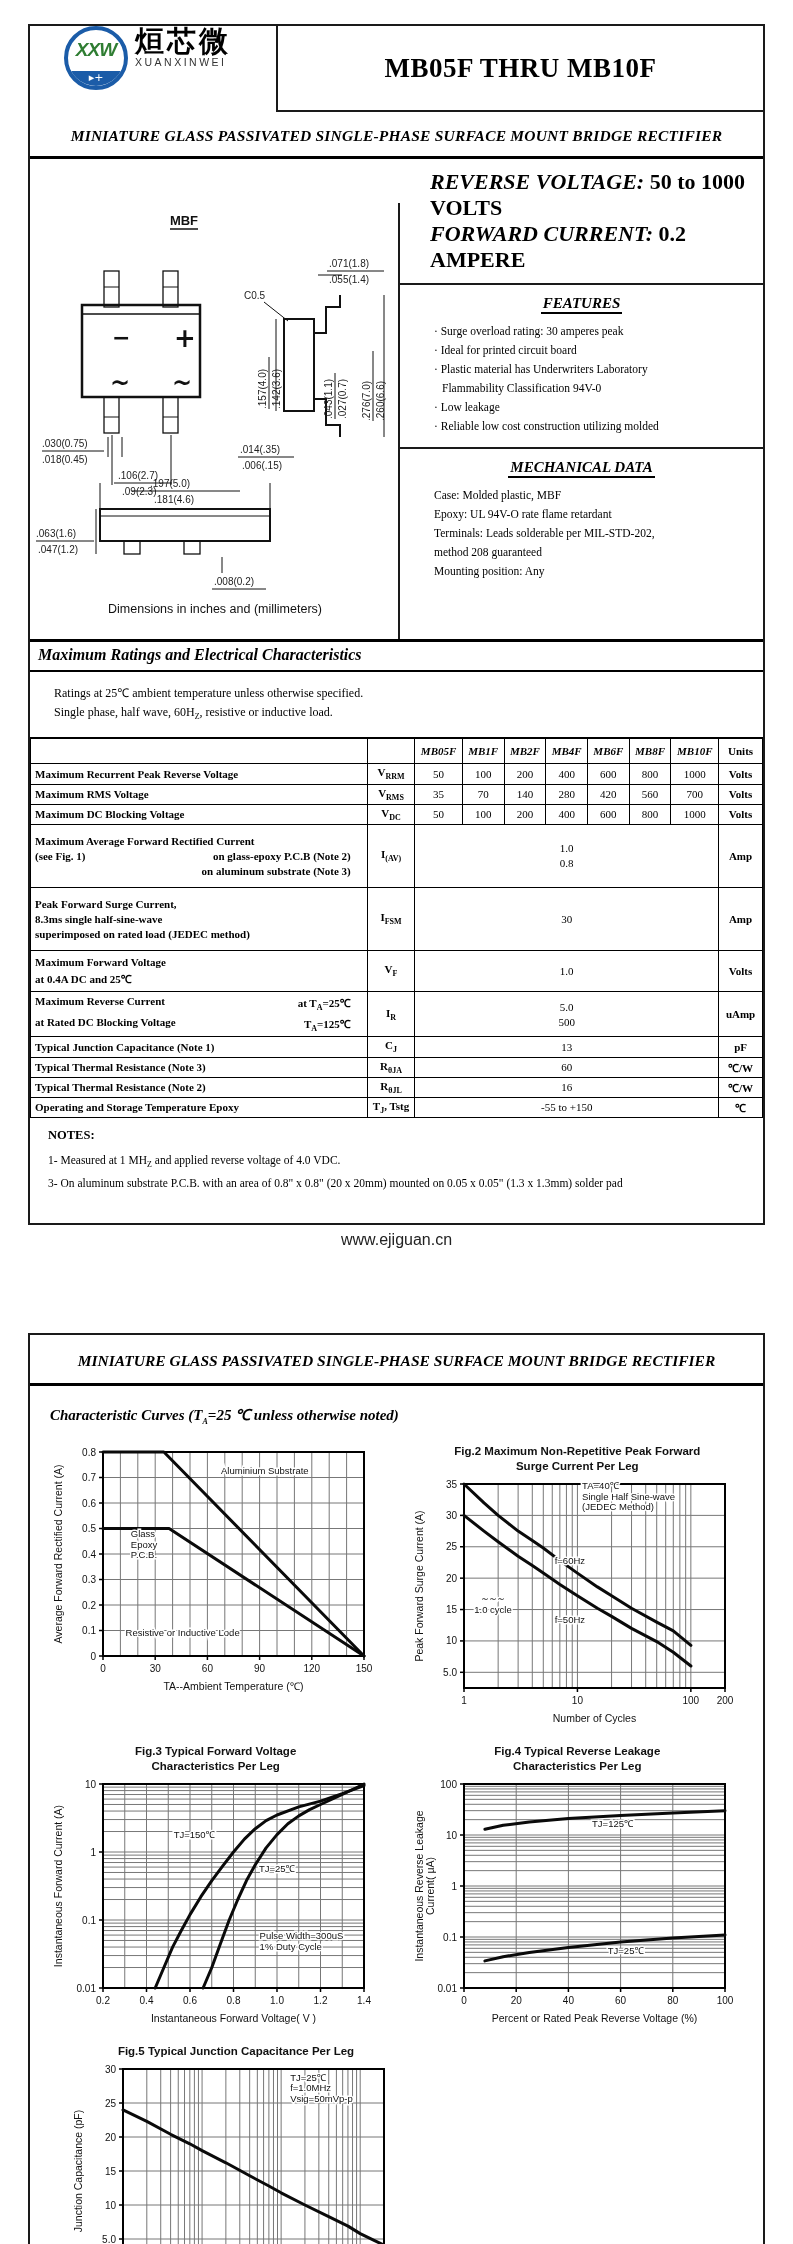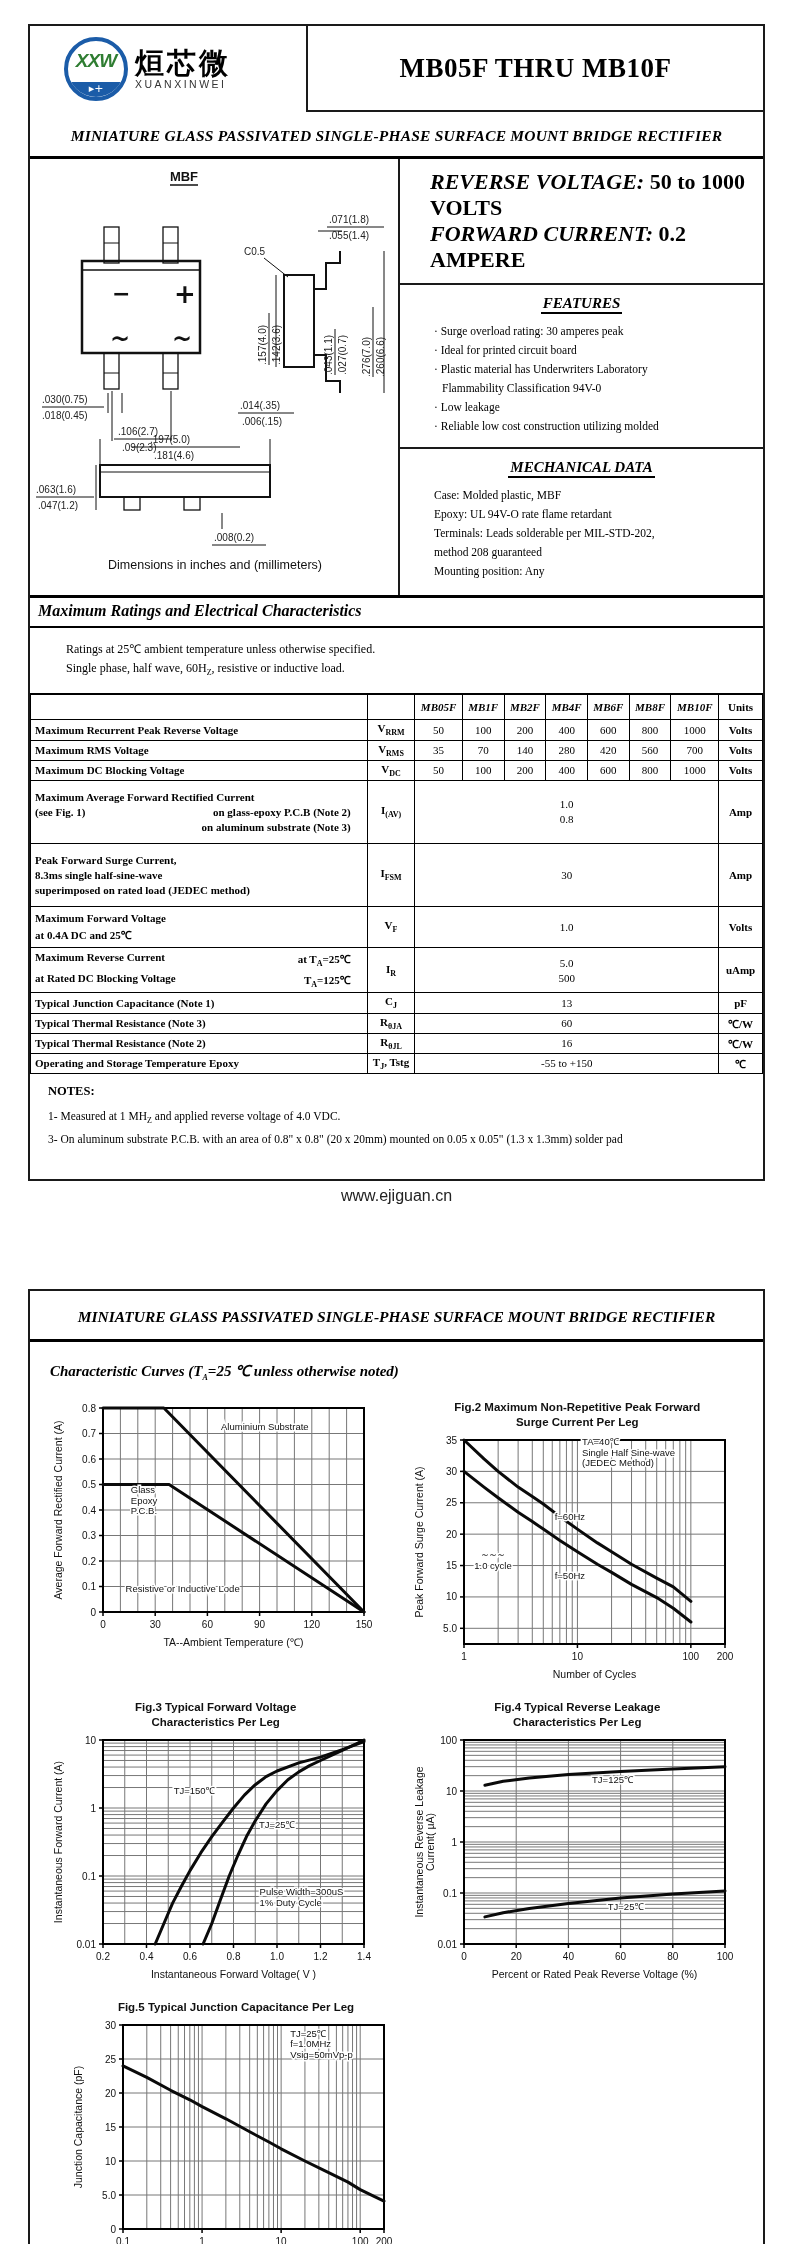--- a/index.html
+++ b/index.html
@@ -3,47 +3,47 @@
 <meta charset="utf-8">
 <style>
   html,body{margin:0;padding:0;background:#fff;}
   body{width:793px;color:#000;font-family:"Liberation Serif",serif;-webkit-font-smoothing:antialiased;}
   .page{margin:24px 28px 0;border:2px solid #1a1a1a;background:#fff;}
   .site-footer{text-align:center;font-family:"Liberation Sans",sans-serif;font-size:16px;color:#222;margin:6px 0 2px;}
   .gap{height:58px;}
 
   
   .hdr{display:flex;height:86px;}
-  .logo-cell{width:276px;display:flex;align-items:center;gap:7px;padding-left:34px;box-sizing:border-box;}
+  .logo-cell{width:246px;display:flex;gap:7px;padding-left:34px;box-sizing:border-box;}
   .logo-circle{width:56px;height:56px;border-radius:50%;border:4px solid #1b5ca8;position:relative;overflow:hidden;flex:none;background:#fff;}
   .logo-xxw{display:block;text-align:center;margin-top:9px;color:#2f7d32;font-family:"Liberation Sans",sans-serif;font-style:italic;font-weight:bold;font-size:19px;letter-spacing:-1px;}
   .logo-diode{position:absolute;left:0;right:0;bottom:0;height:15px;background:#1b5ca8;color:#fff;text-align:center;font-size:11px;line-height:14px;font-family:"DejaVu Sans",sans-serif;}
   .logo-text .cn{font-size:29px;font-weight:bold;letter-spacing:3px;line-height:1.05;}
   .logo-text .en{font-family:"Liberation Sans",sans-serif;font-size:10.5px;letter-spacing:2.5px;color:#333;}
   .title-cell{flex:1;border-left:2px solid #1a1a1a;border-bottom:2px solid #1a1a1a;display:flex;align-items:center;justify-content:center;font-size:27px;font-weight:bold;letter-spacing:.5px;}
   .subtitle-band{border-bottom:3px solid #000;text-align:center;padding:15px 6px 11px;font-size:15.5px;font-weight:bold;font-style:italic;letter-spacing:.2px;}
 
   
   .main-cols{display:flex;border-bottom:3px solid #000;}
-  .pkg-col{width:370px;border-right:2px solid #1a1a1a;box-sizing:border-box;padding:4px 0 0 2px;}
+  .pkg-col{width:370px;border-right:2px solid #1a1a1a;box-sizing:border-box;padding:4px 0 0 2px;margin-top:44px;}
   .spec-col{flex:1;display:flex;flex-direction:column;}
   .spec-box{border-bottom:2px solid #1a1a1a;padding:10px 6px 10px 30px;}
   .spec-line{font-size:22px;font-weight:bold;}
   .spec-line .lbl{font-style:italic;}
   .feat-box{border-bottom:2px solid #1a1a1a;padding:4px 10px 12px;}
   .box-title{text-align:center;font-weight:bold;font-style:italic;font-size:15px;margin:6px 0 9px;}
   .box-title span{border-bottom:2px solid #000;padding:0 2px 1px;}
   .feat-line{font-size:11.5px;padding:3.5px 0 3.5px 24px;}
   .feat-line.indent{padding-left:32px;}
   .mech-box{padding:4px 10px 10px;}
   .mech-line{font-size:11.5px;padding:3.5px 0 3.5px 24px;}
 
   
   .ratings-head{border-bottom:2px solid #000;font-weight:bold;font-style:italic;font-size:16px;padding:4px 8px 6px;}
-  .conds{padding:10px 16px 14px;font-size:12px;margin-left:20px;}
+  .conds{padding:10px 24px 14px;font-size:12px;}
   .conds div{padding:2px 0;}
 
   table.ratings{width:100%;border-collapse:collapse;font-size:11px;border-top:2px solid #000;}
   table.ratings th,table.ratings td{border:1px solid #000;padding:2px 4px;}
   table.ratings th{font-weight:bold;text-align:center;height:20px;}
   td.c-param{text-align:left;font-weight:bold;width:46%;}
   td.c-param .split{display:flex;justify-content:space-between;padding-right:12px;}
   td.c-sym{text-align:center;font-weight:bold;width:6.5%;}
   td.c-dev,td.c-val{text-align:center;}
   td.c-unit{text-align:center;font-weight:bold;width:6%;}

